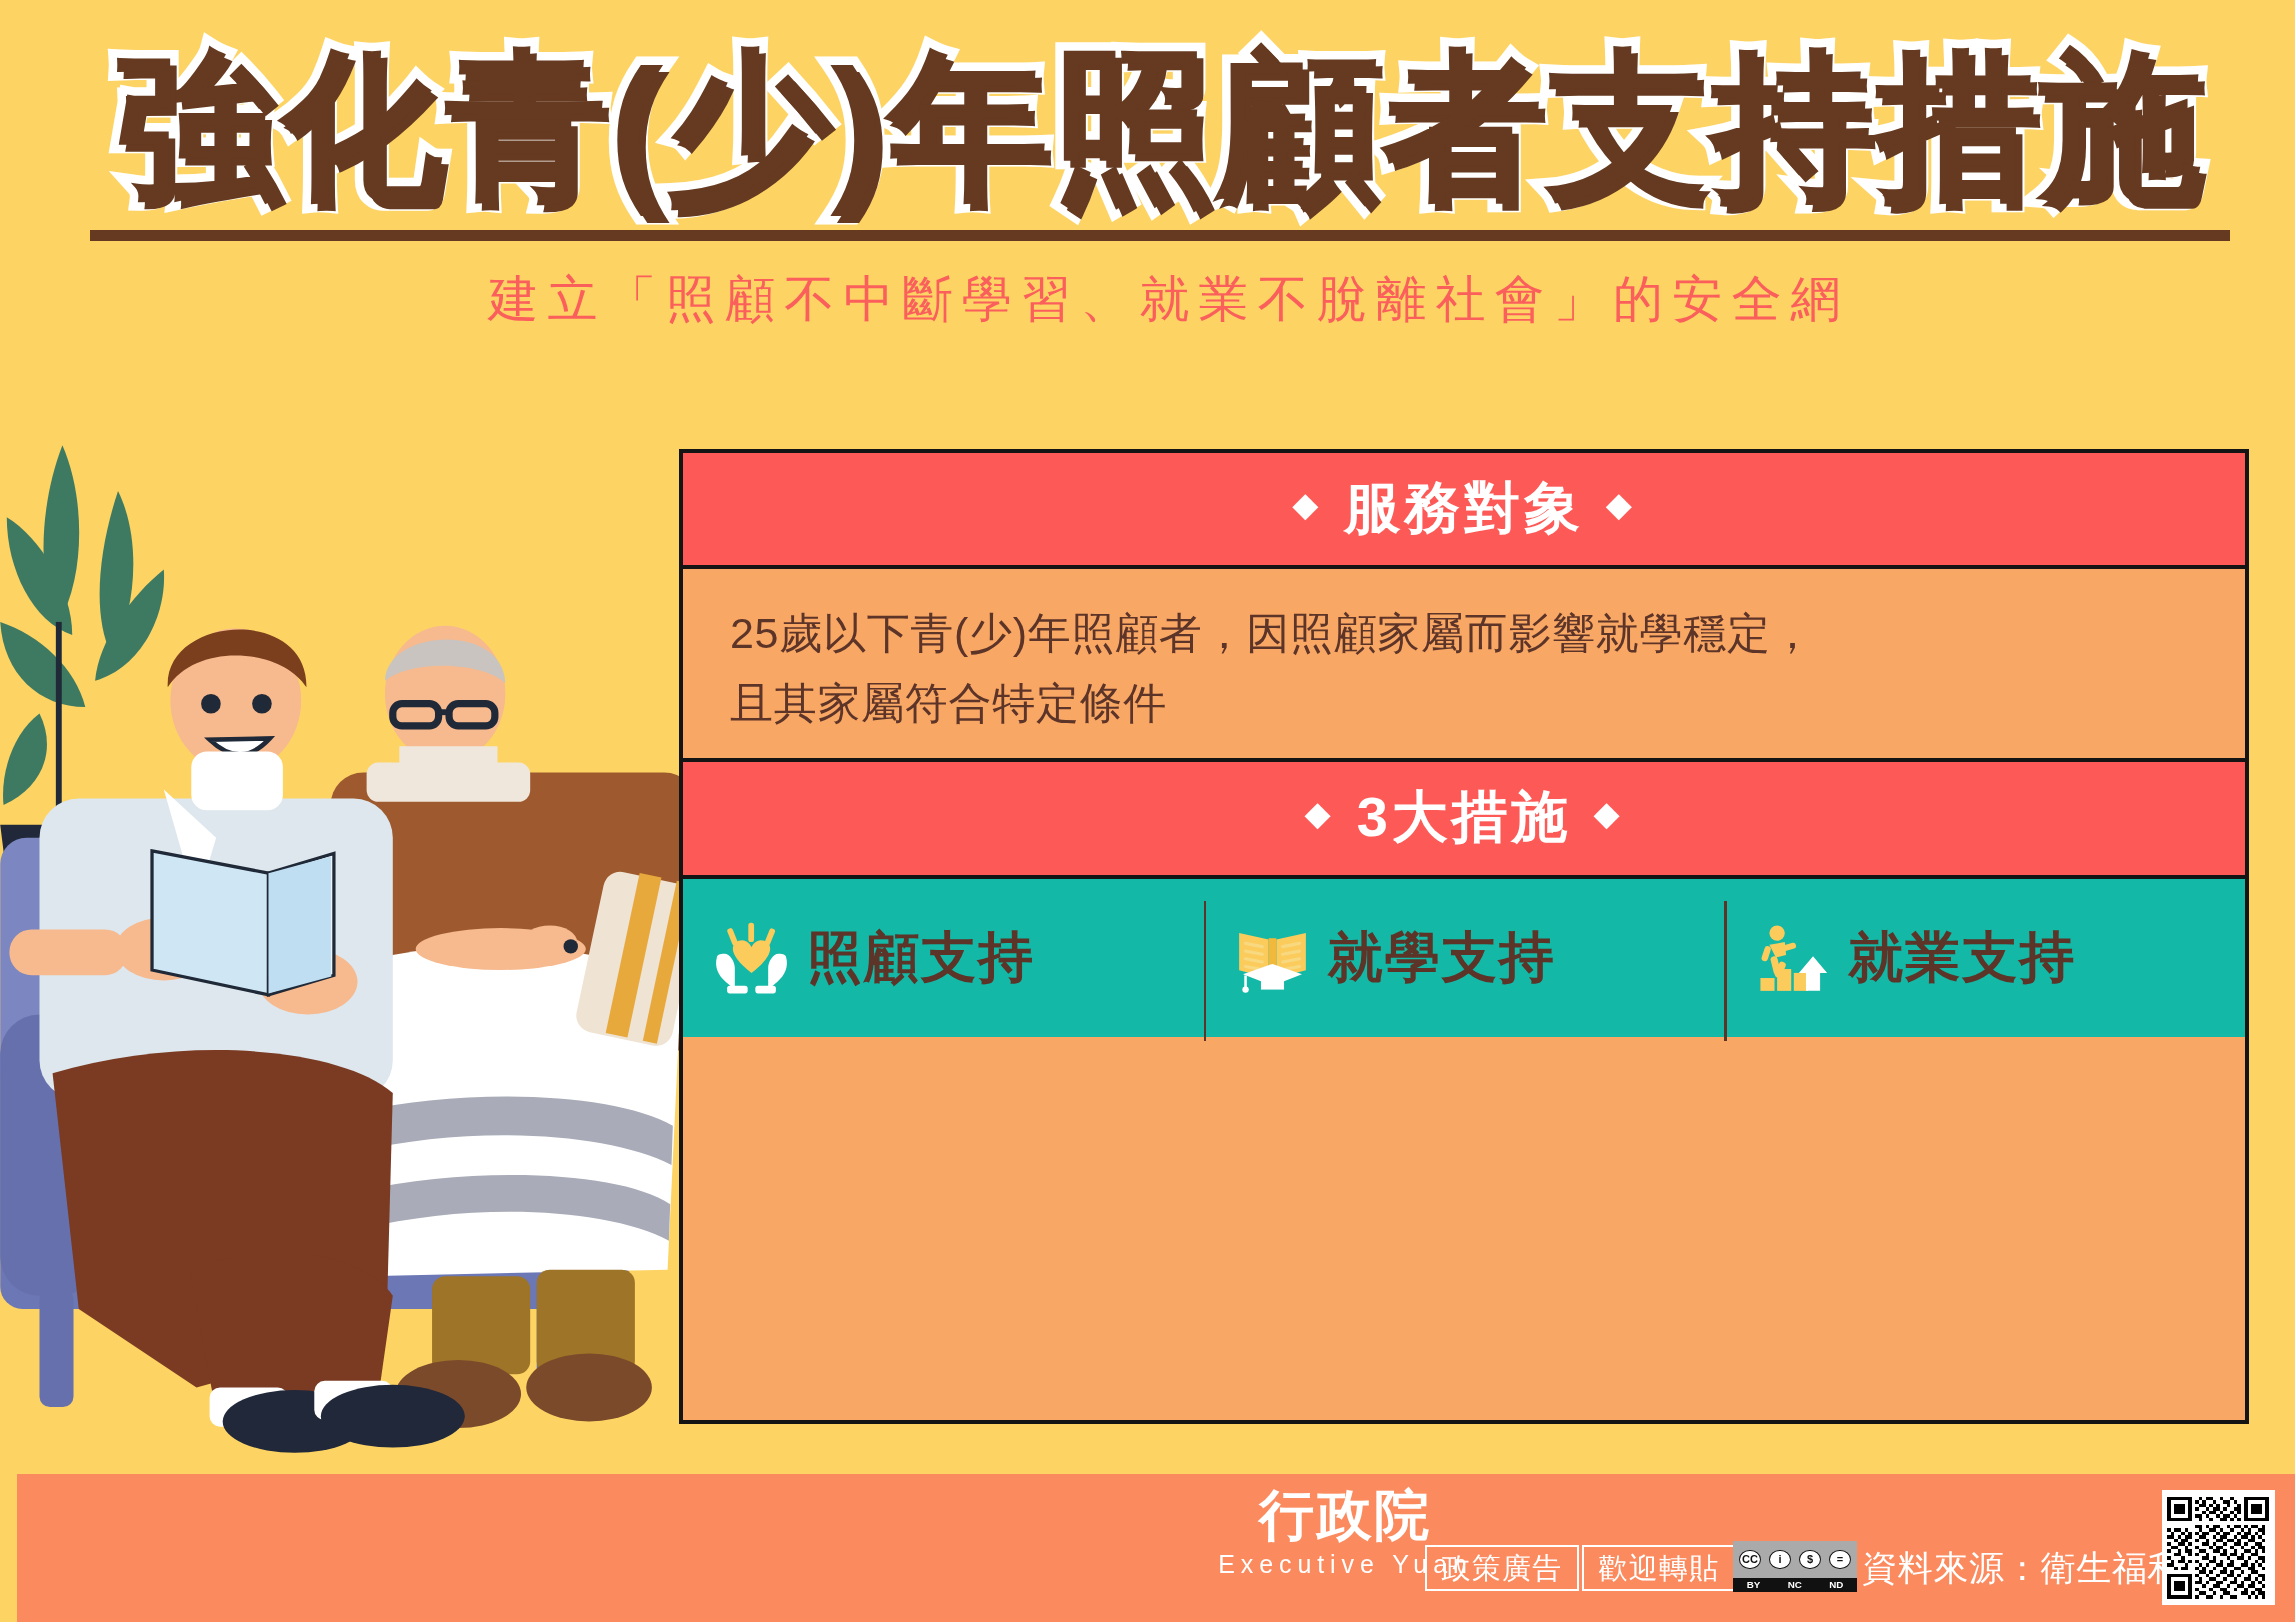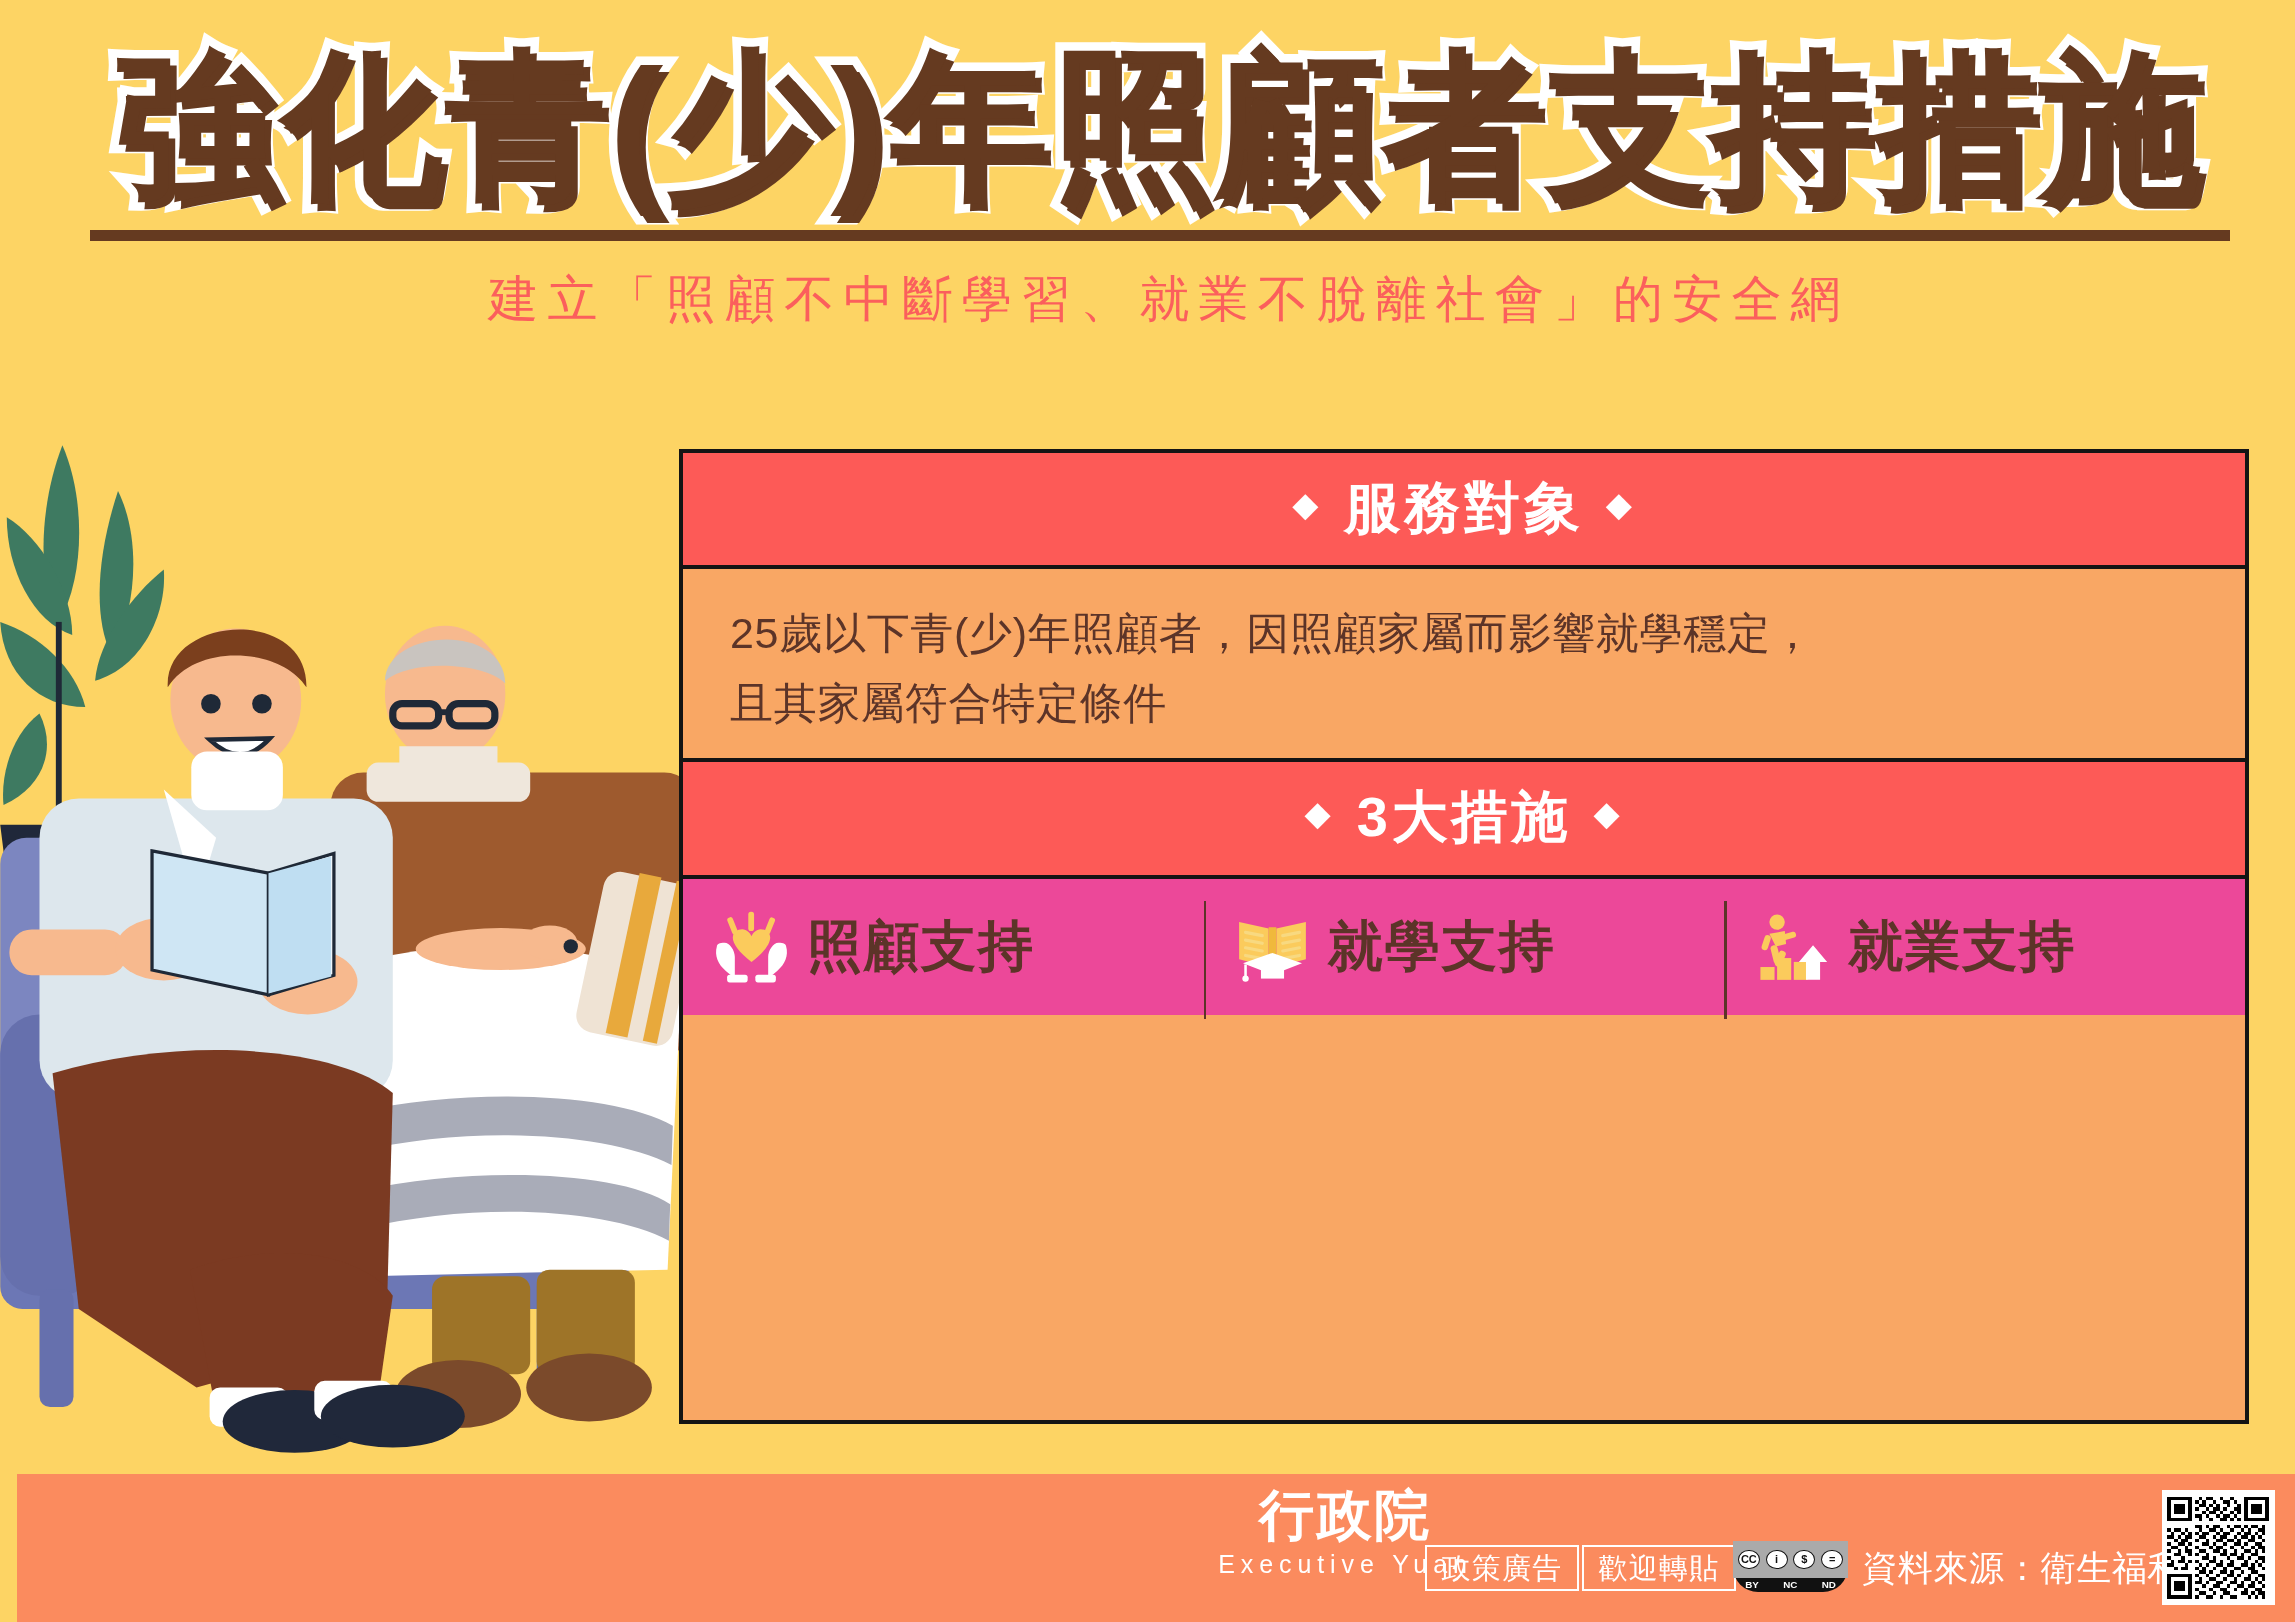--- a/index.html
+++ b/index.html
@@ -67,22 +67,22 @@
     padding:30px 46px 19.6px 47px;
     color:#5C3428;
     font-size:43px;
     line-height:1.62;
     letter-spacing:0.7px;
   }
 
   
   #measures-head {
     display:flex;
-    height:136px;
-    background:#ec4899;
+    height:158px;
+    background:#14b8a6;
   }
   .m-head {
     flex:1;
     display:flex; align-items:center;
     padding-left:30px;
     position:relative;
   }
   .m-head + .m-head::before {
     content:""; position:absolute; left:0; top:22px; bottom:-3.9px;
     width:2.6px; background:#5C3428;
@@ -133,23 +133,23 @@
     padding:6.5px 14.4px;
     letter-spacing:1.3px;
     line-height:1;
     text-align:right;
   }
   #badge-policy { left:1408px; }
   #badge-share  { left:1565px; }
 
   #cc-badge {
     position:absolute; left:1716px; top:67px;
-    width:115px; height:51px;
+    width:124px; height:51px;
     background:#111111;
-    display:flex; flex-direction:column;border-radius:25px;
+    display:flex; flex-direction:column;
   }
   #cc-top { flex:1; background:#AAAAAA; display:flex; align-items:center; justify-content:space-around; padding:0 2px; }
   #cc-bot { height:14.4px; display:flex; align-items:center; justify-content:space-around; color:#FFFFFF; font-size:9.8px; font-weight:bold; }
   .cc-circ {
     width:22px; height:19.6px; border-radius:50%;
     background:#FFFFFF; color:#111111;
     display:flex; align-items:center; justify-content:center;
     font-size:11px; font-weight:bold; border:1.3px solid #111;
   }
   #source-text {

